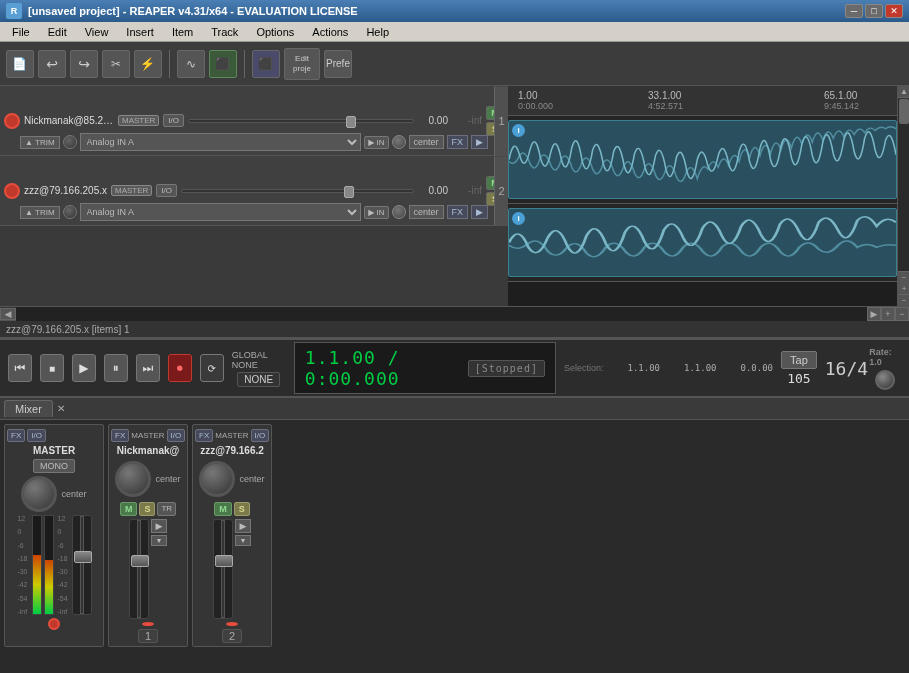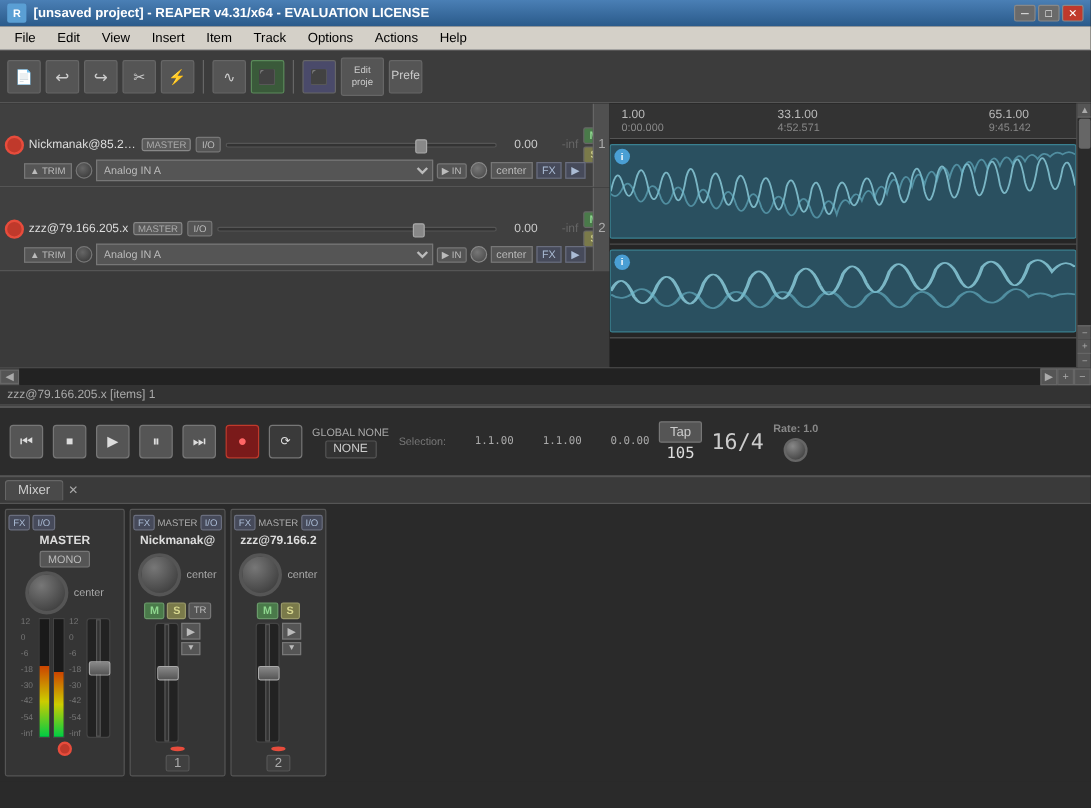--- a/index.html
+++ b/index.html
@@ -960,20 +960,24 @@
   <div class="transport-btn">⏸</div>
   <div class="transport-btn">⏭</div>
   <div class="transport-btn record-btn">⏺</div>
   <div class="transport-btn" style="font-size:10px; background:#3a3a3a;">⟳</div>
 
   <div class="global-auto-section">
     <div class="global-auto-label">GLOBAL NONE</div>
     <div class="global-auto-value">NONE</div>
   </div>
 
+  <div class="transport-position">
+    <span>1.1.00 / 0:00.000</span>
+    <span class="transport-stopped">[Stopped]</span>
+  </div>
 
   <div class="transport-selection">
     <div class="sel-row">
       <span class="sel-label">Selection:</span>
       <span class="sel-val">1.1.00</span>
       <span class="sel-val">1.1.00</span>
       <span class="sel-val">0.0.00</span>
     </div>
   </div>
 

